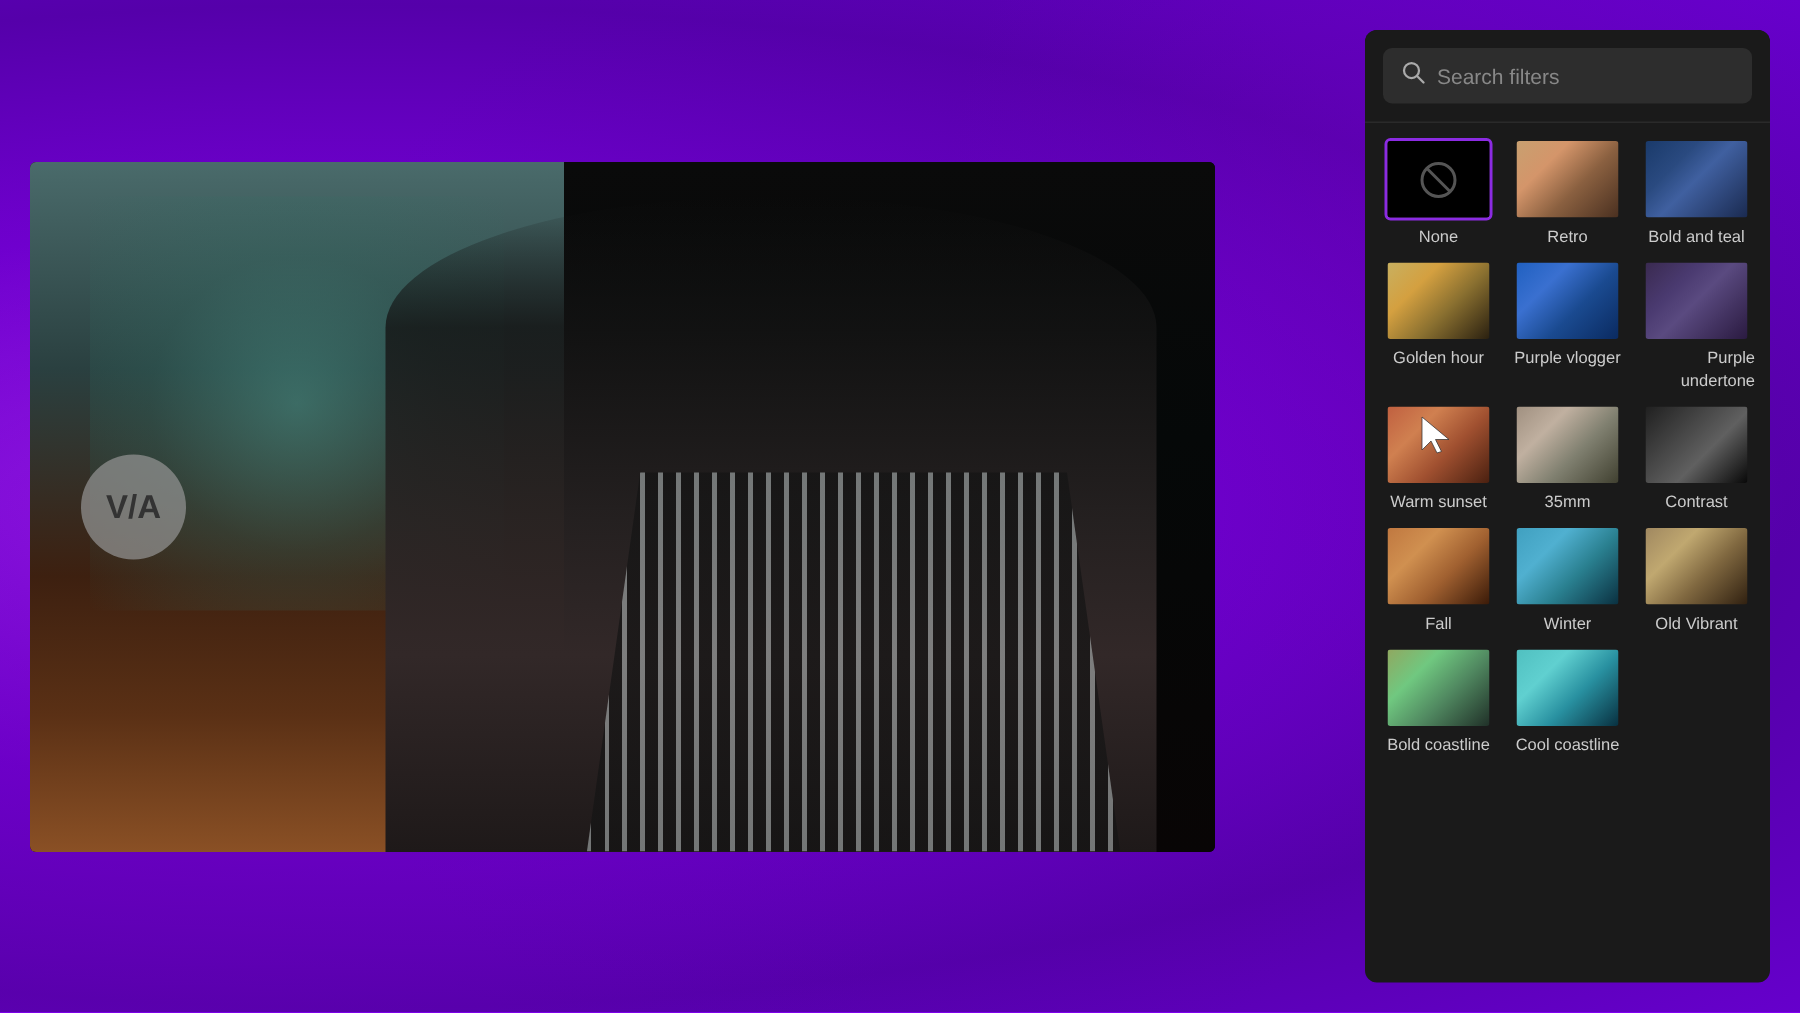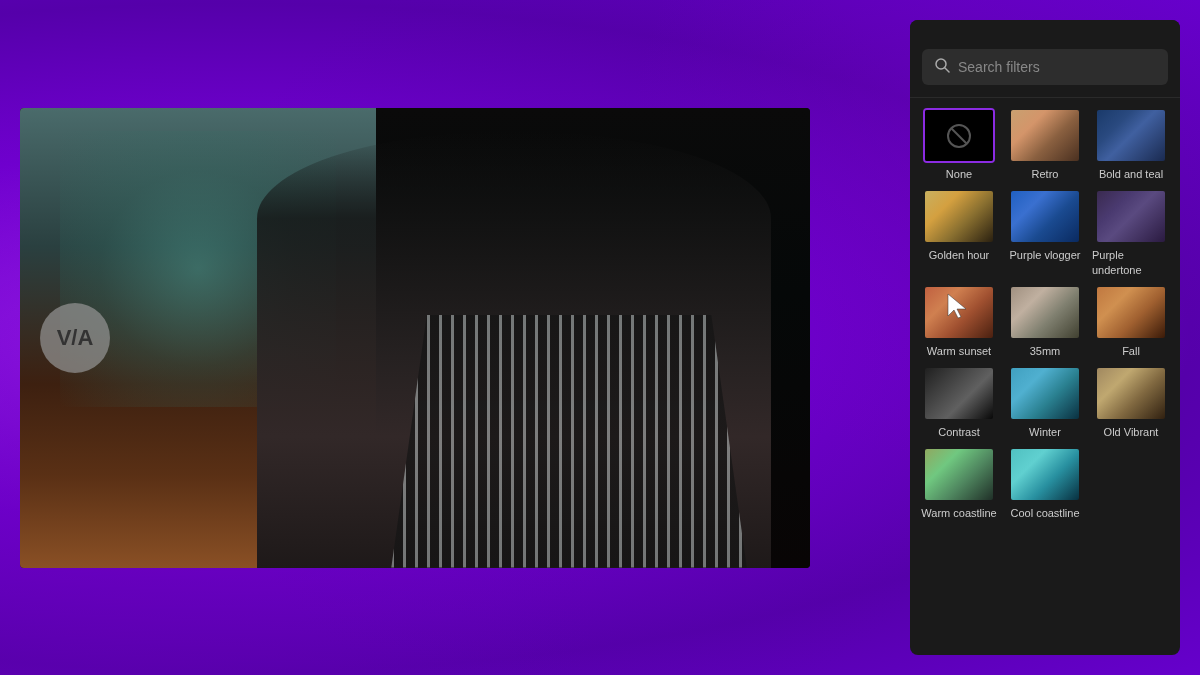--- a/index.html
+++ b/index.html
@@ -103,21 +103,21 @@
         90deg,
         rgba(200,210,210,0.5) 0px,
         rgba(200,210,210,0.5) 3px,
         rgba(20,20,20,0.7) 3px,
         rgba(20,20,20,0.7) 12px
       );
       clip-path: polygon(10% 0%, 90% 0%, 100% 100%, 0% 100%);
     }
     .logo-watermark {
       position: absolute;
-      left: 20px;
+      left: 34px;
       top: 50%;
       transform: translateY(-50%);
       width: 70px;
       height: 70px;
       border-radius: 50%;
       background: rgba(150,150,150,0.7);
       display: flex;
       align-items: center;
       justify-content: center;
       color: #333;
@@ -142,21 +142,20 @@
       background: #1a1a1a;
       border-bottom: 1px solid #2a2a2a;
     }
     .search-input-wrapper {
       display: flex;
       align-items: center;
       background: #2d2d2d;
       border-radius: 6px;
       padding: 8px 12px;
       gap: 8px;
-      margin-top: 17px;
     }
     .search-icon-svg {
       color: #aaa;
       flex-shrink: 0;
     }
     .search-input {
       background: transparent;
       border: none;
       outline: none;
       color: #ccc;
@@ -199,21 +198,21 @@
       overflow: hidden;
       border: 2px solid transparent;
       position: relative;
     }
     .filter-item.active .filter-thumb {
       border-color: #8b2be2;
     }
     .filter-label {
       font-size: 11px;
       color: #ccc;
-      text-align: left;
+      text-align: right;
       line-height: 1.3;
     }
     
     .thumb-none {
       background: #000;
       display: flex;
       align-items: center;
       justify-content: center;
       width: 100%;
       height: 100%;
@@ -393,51 +392,51 @@
 
       <div class="filter-item">
         <div class="filter-thumb">
           <div class="thumb-35mm"></div>
         </div>
         <span class="filter-label">35mm</span>
       </div>
 
       <div class="filter-item">
         <div class="filter-thumb">
+          <div class="thumb-contrast"></div>
+        </div>
+        <span class="filter-label">Contrast</span>
+      </div>
+
+      <div class="filter-item">
+        <div class="filter-thumb">
           <div class="thumb-fall"></div>
         </div>
         <span class="filter-label">Fall</span>
       </div>
 
       <div class="filter-item">
         <div class="filter-thumb">
-          <div class="thumb-contrast"></div>
-        </div>
-        <span class="filter-label">Contrast</span>
-      </div>
-
-      <div class="filter-item">
-        <div class="filter-thumb">
           <div class="thumb-winter"></div>
         </div>
         <span class="filter-label">Winter</span>
       </div>
 
       <div class="filter-item">
         <div class="filter-thumb">
           <div class="thumb-old-western"></div>
         </div>
         <span class="filter-label">Old Vibrant</span>
       </div>
 
       <div class="filter-item">
         <div class="filter-thumb">
           <div class="thumb-warm-coastline"></div>
         </div>
-        <span class="filter-label">Warm coastline</span>
+        <span class="filter-label">Bold coastline</span>
       </div>
 
       <div class="filter-item">
         <div class="filter-thumb">
           <div class="thumb-cool-coastline"></div>
         </div>
         <span class="filter-label">Cool coastline</span>
       </div>
 
     </div>

